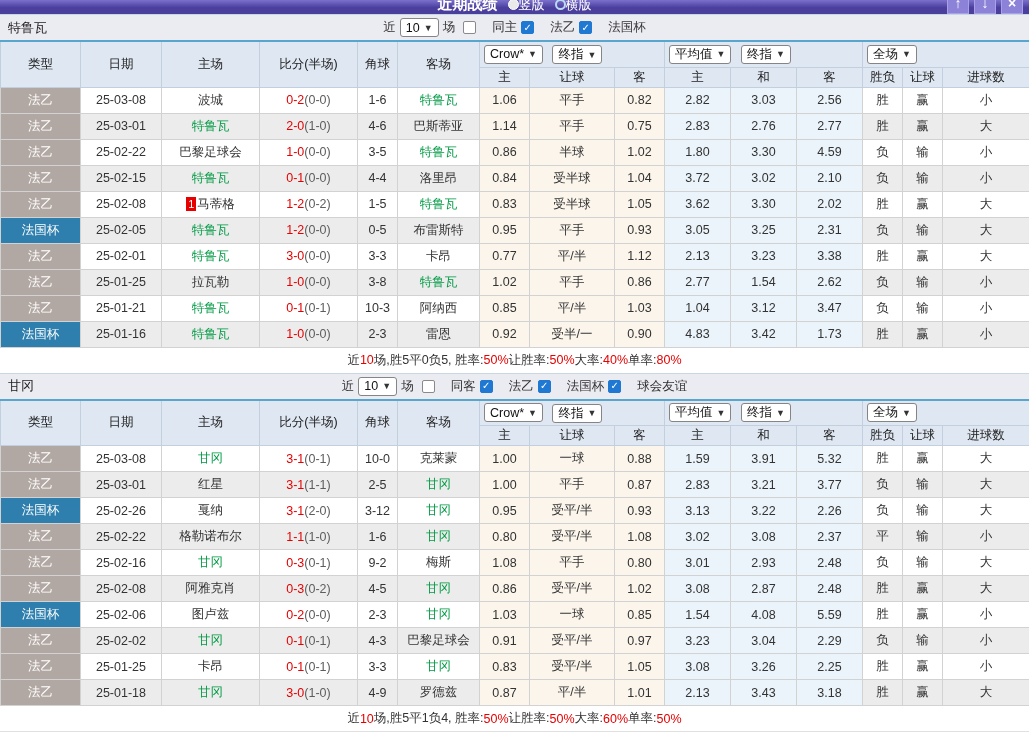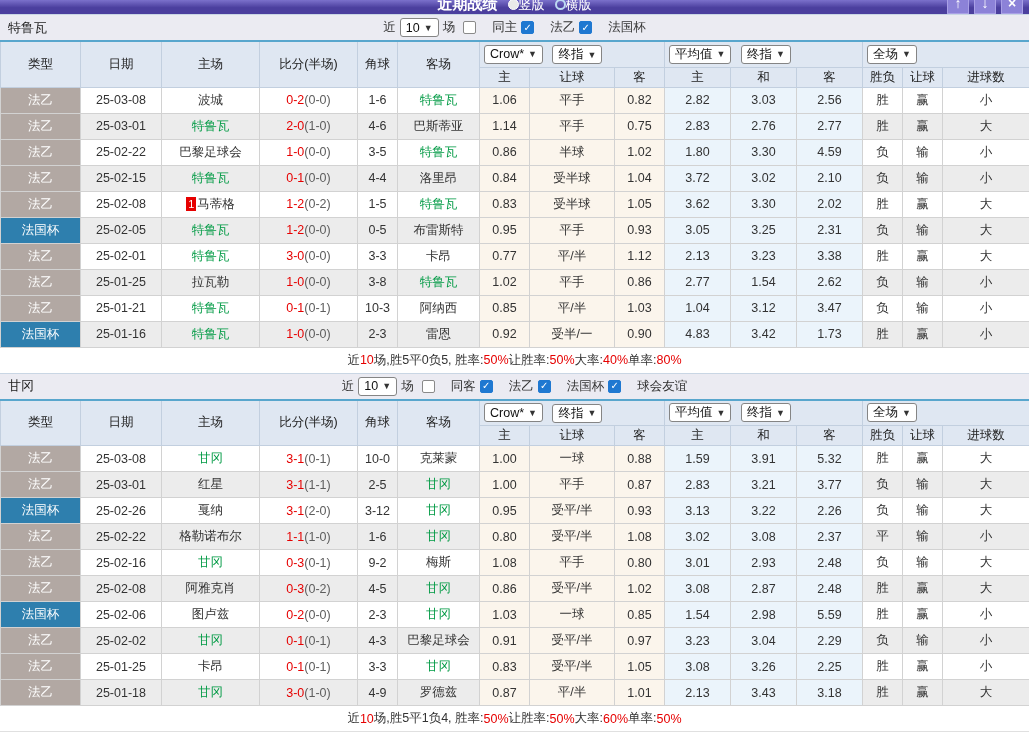--- a/index.html
+++ b/index.html
@@ -599,21 +599,21 @@
     <td class="league cup">法国杯</td>
     <td>25-02-06</td>
     <td><span class="tname">图卢兹</span></td>
     <td><span class="score-main">0-2</span><span class="score-half">(0-0)</span></td>
     <td>2-3</td>
     <td><span class="tname team-green">甘冈</span></td>
     <td class="crow">1.03</td>
     <td class="crow">一球</td>
     <td class="crow">0.85</td>
     <td class="avg">1.54</td>
-    <td class="avg">2.98</td>
+    <td class="avg">4.08</td>
     <td class="avg">5.59</td>
     <td class="t-red">胜</td>
     <td class="t-red">赢</td>
     <td class="t-blue">小</td>
   </tr>
 
   <tr class="even">
     <td class="league l2">法乙</td>
     <td>25-02-02</td>
     <td><span class="tname team-green">甘冈</span></td>

